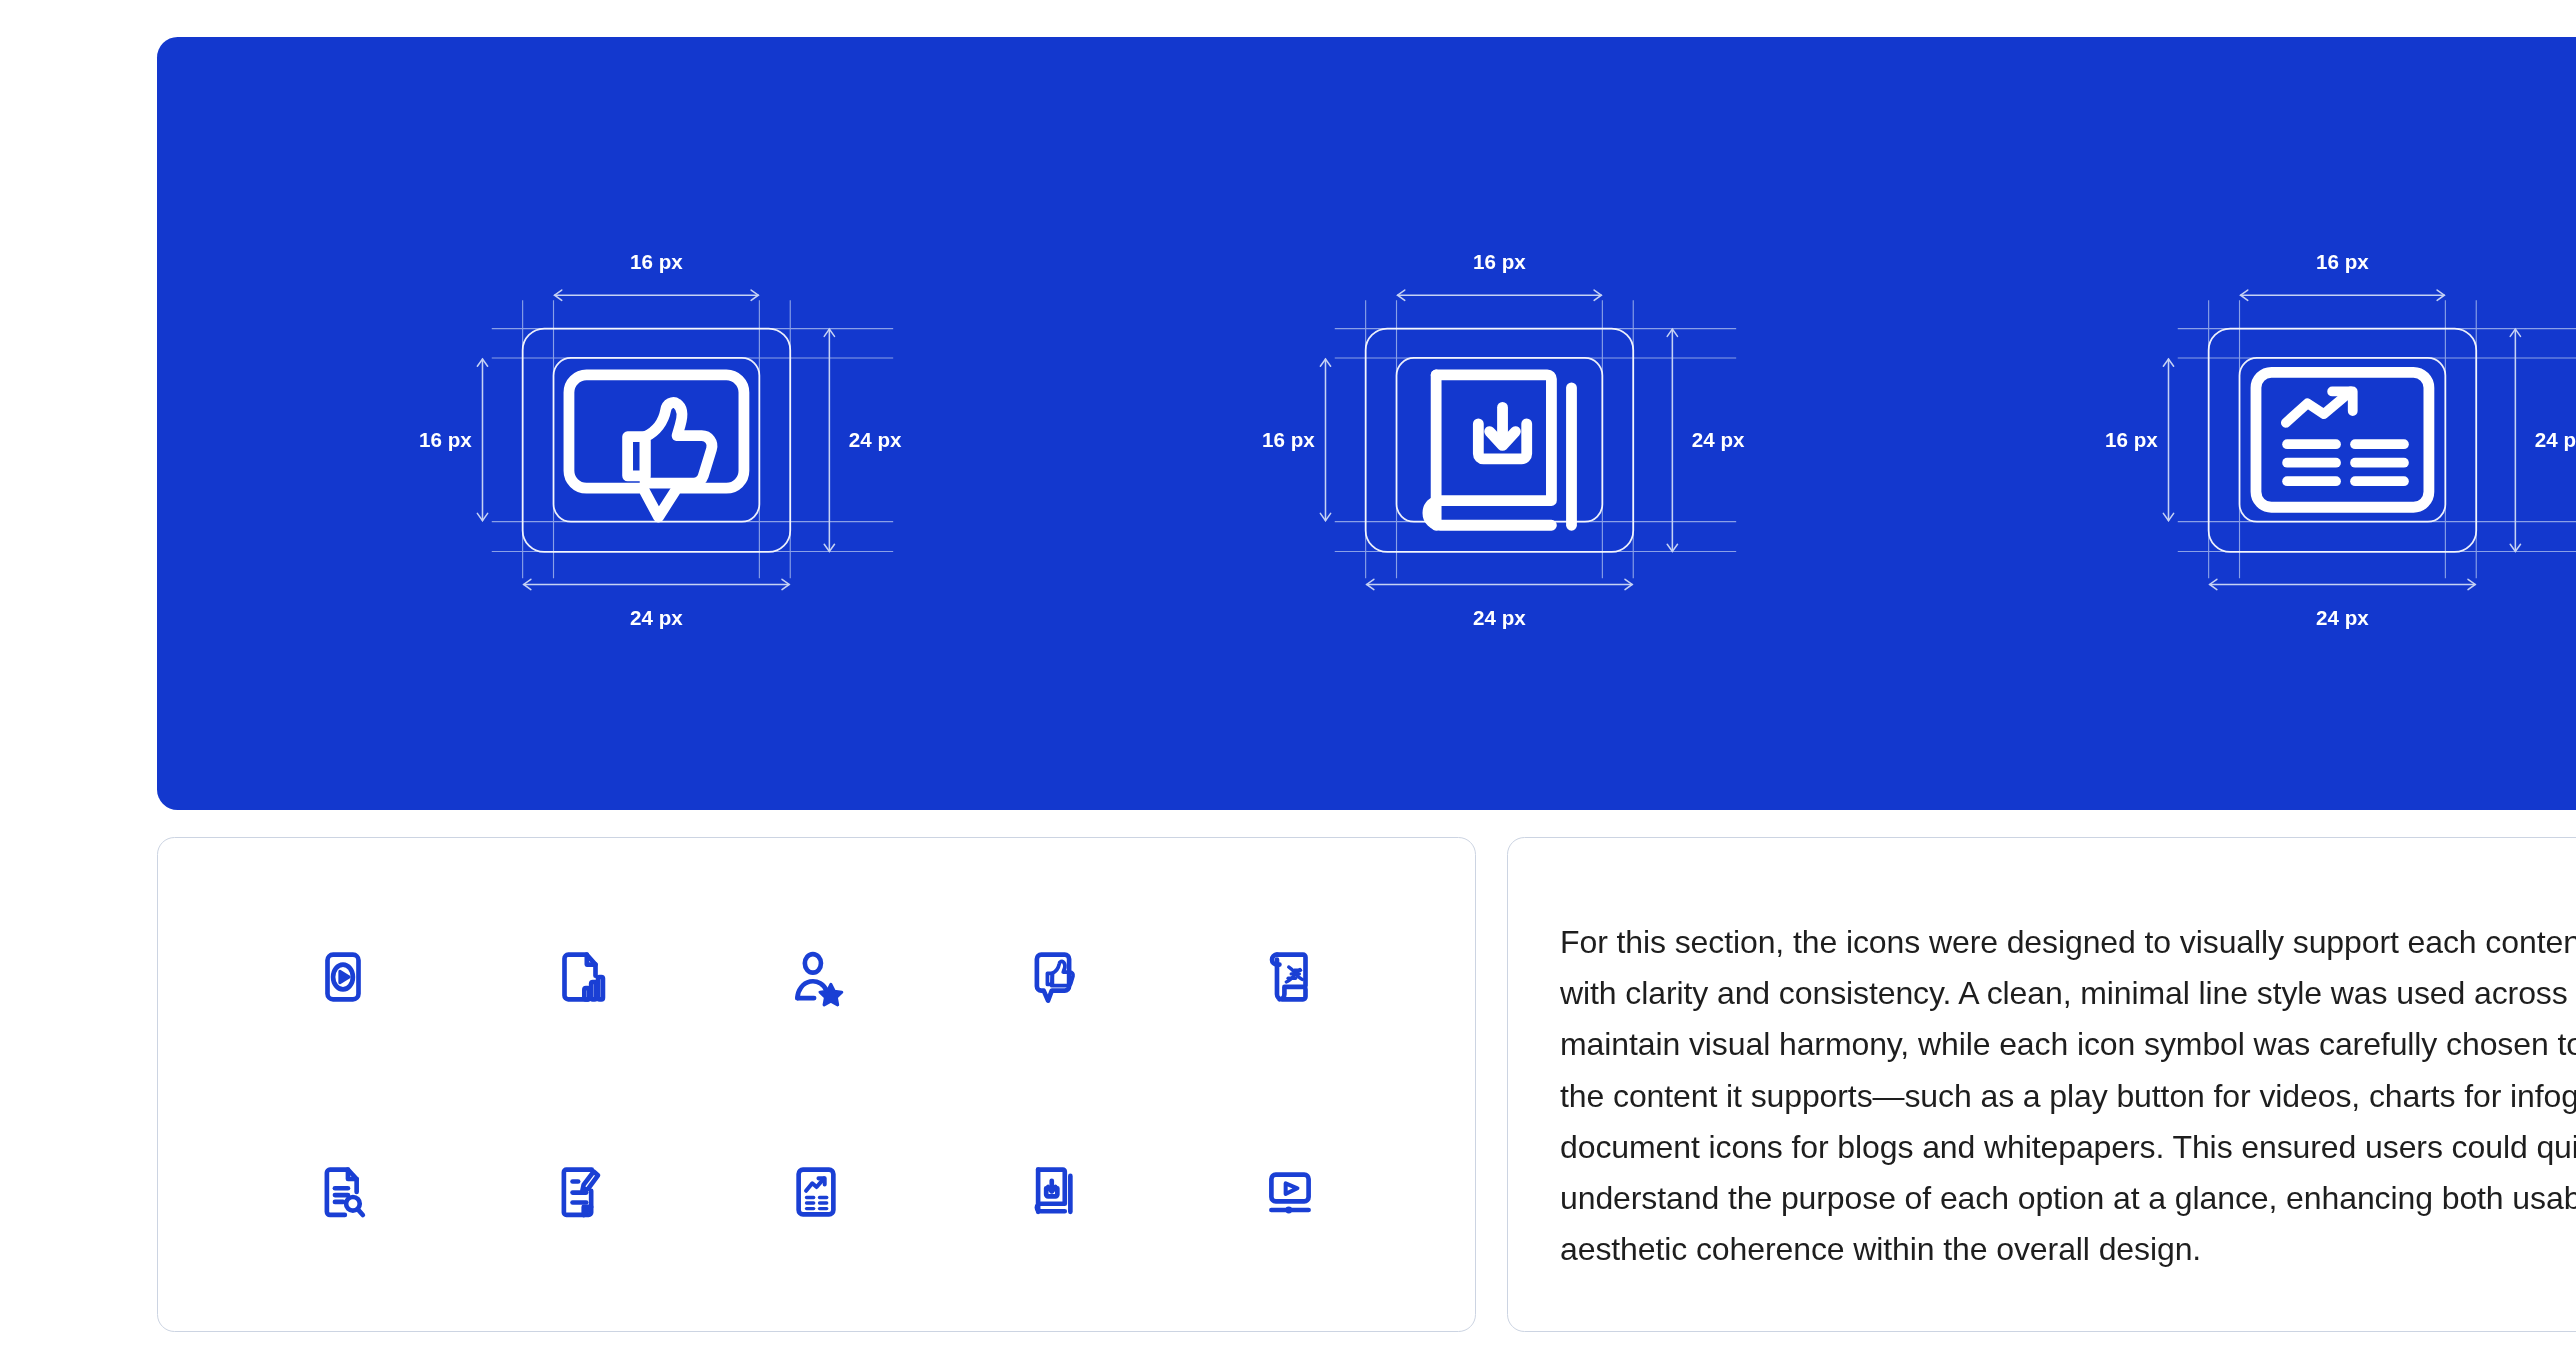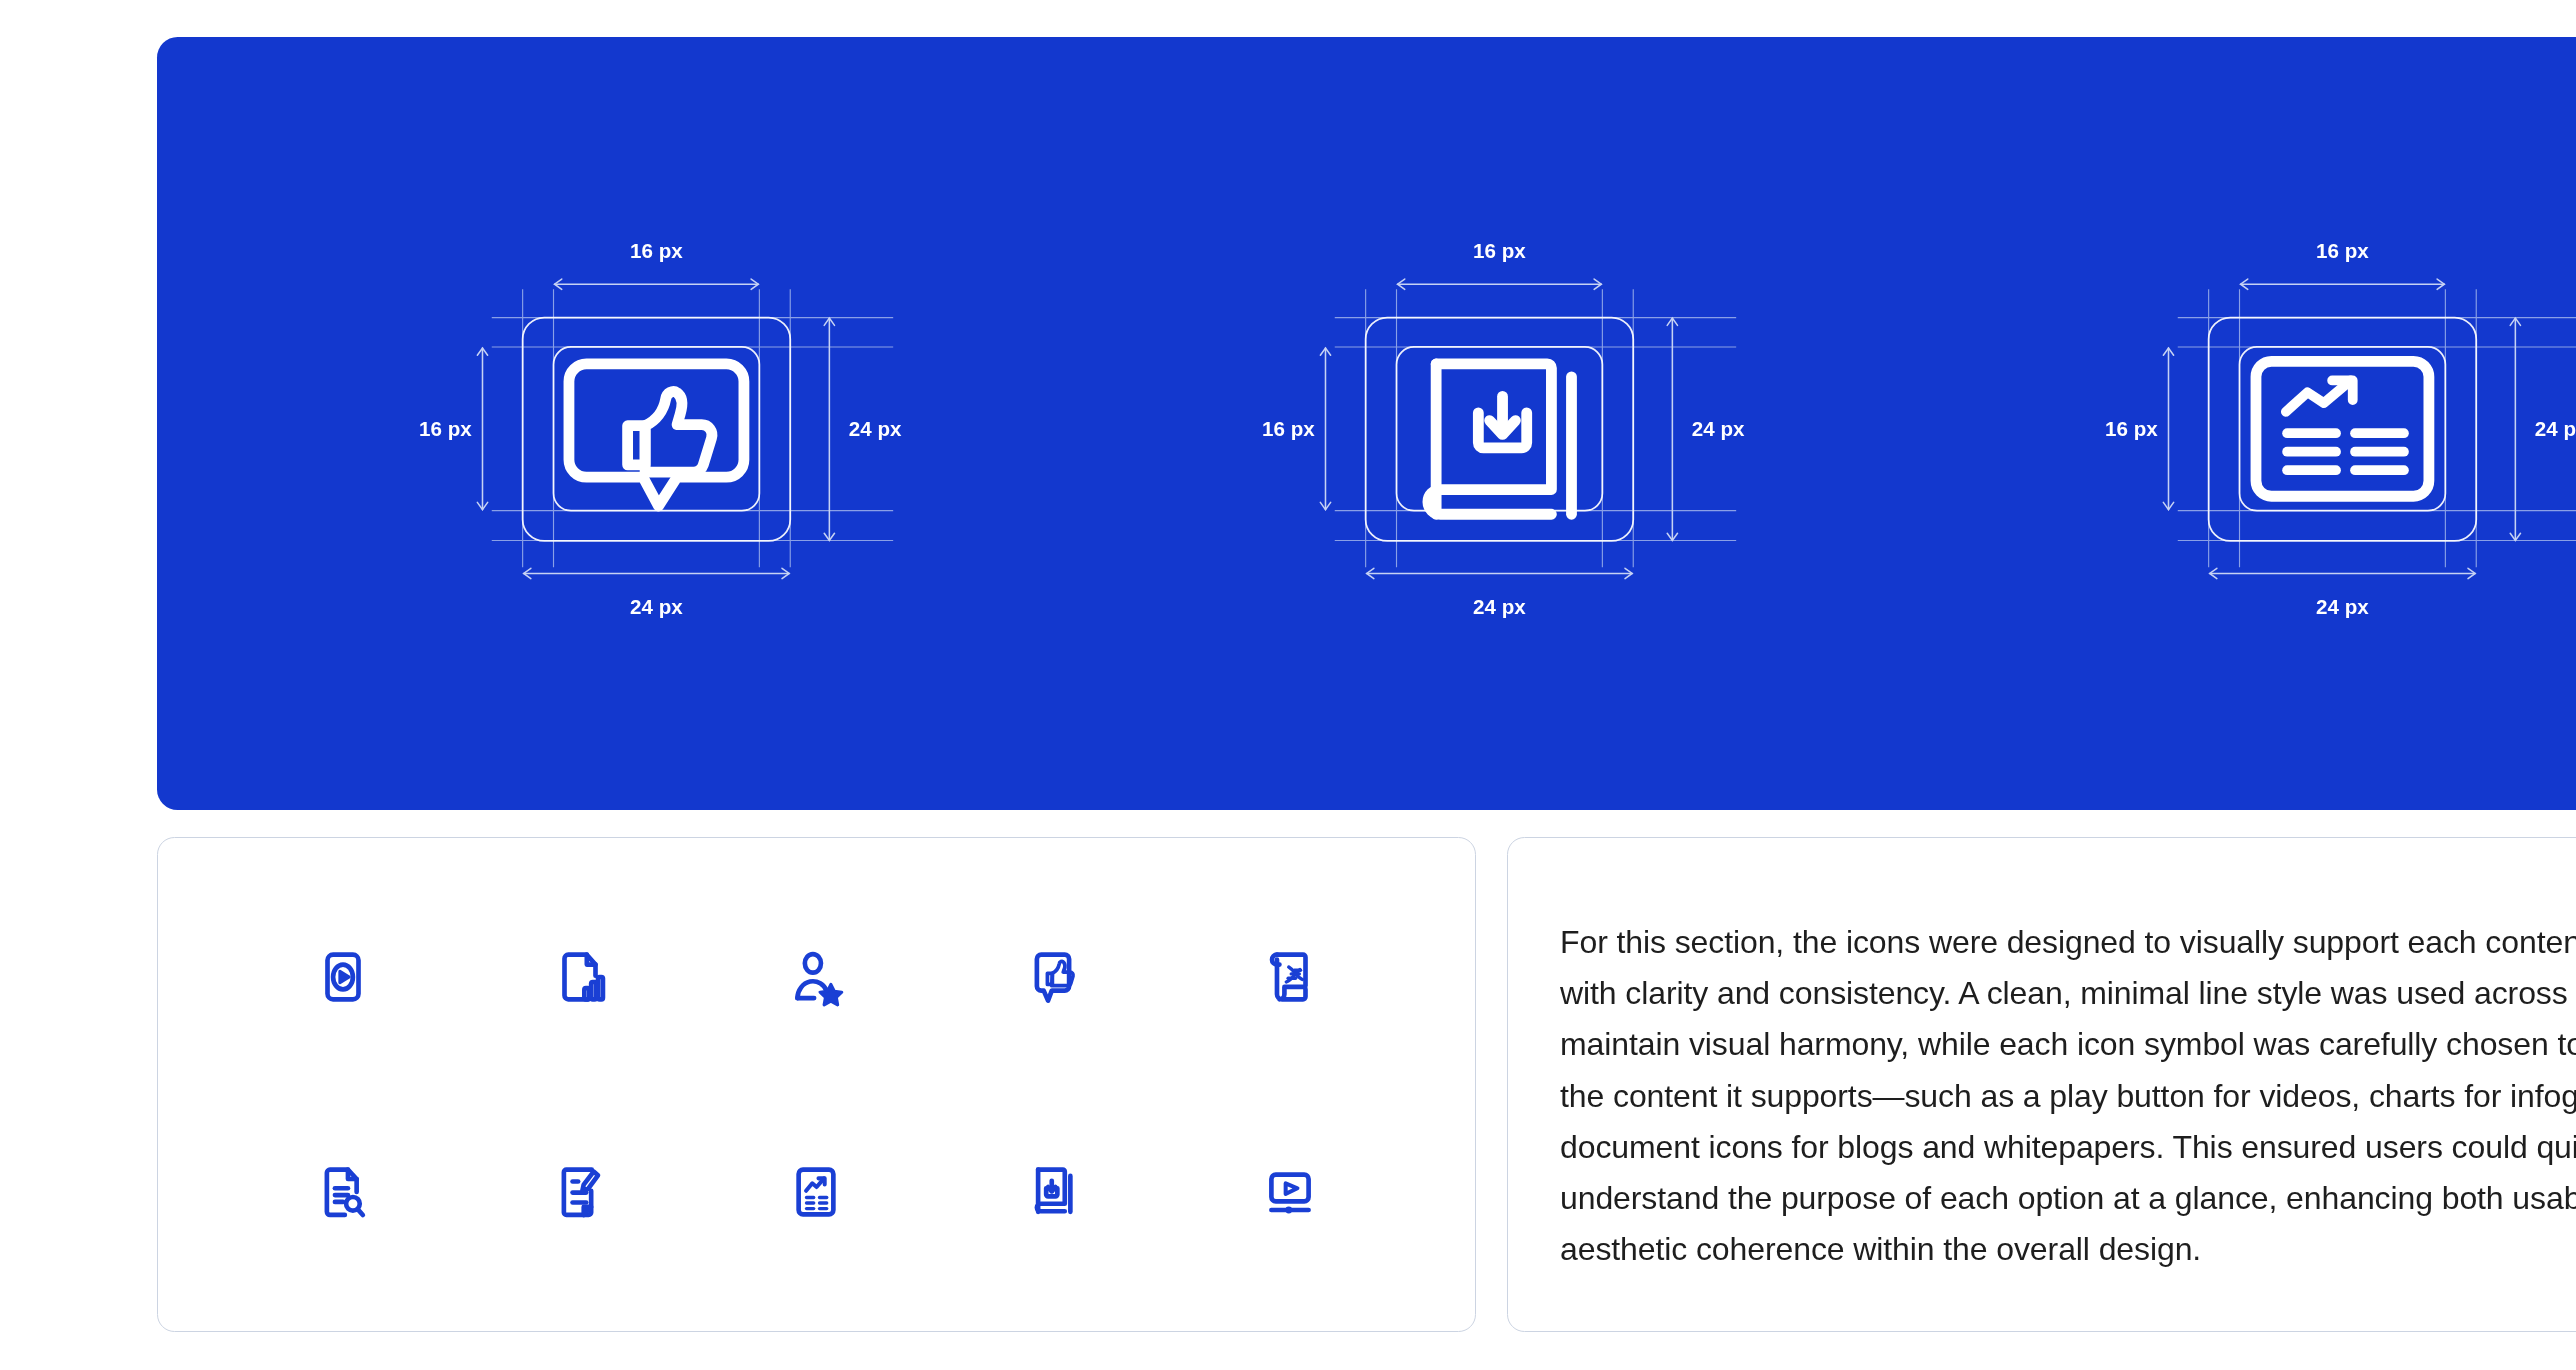--- a/index.html
+++ b/index.html
@@ -25,21 +25,21 @@
     align-items:center;
     justify-content:space-around;
     padding:0 62px;
     box-sizing:border-box;
   }
   .spec-item{
     position:relative;
     width:567px;
     height:433px;
     display:flex;
-    align-items:flex-start;
+    align-items:flex-end;
     justify-content:center;
   }
   .spec-svg{display:block;}
 
   
   .card{
     position:absolute;
     background:#ffffff;
     border:1.5px solid #ccd4e2;
     border-radius:17.5px;

